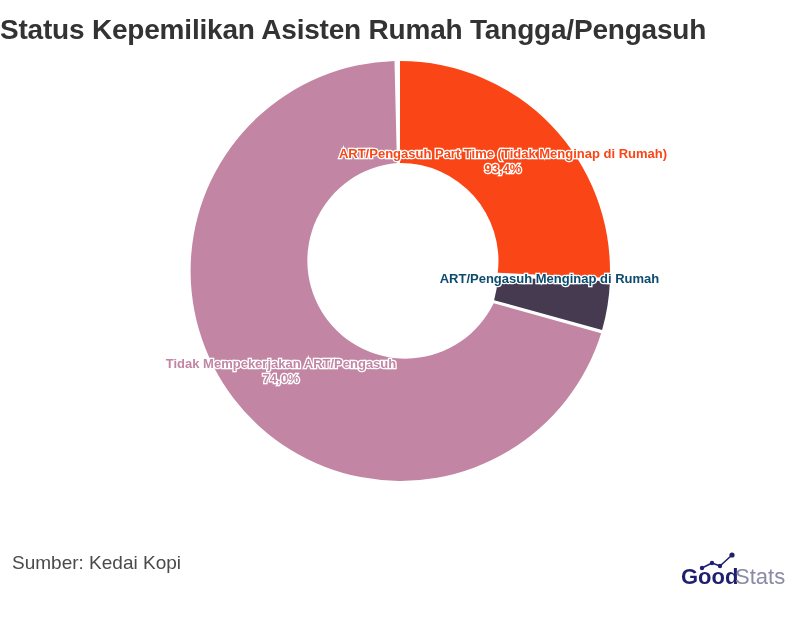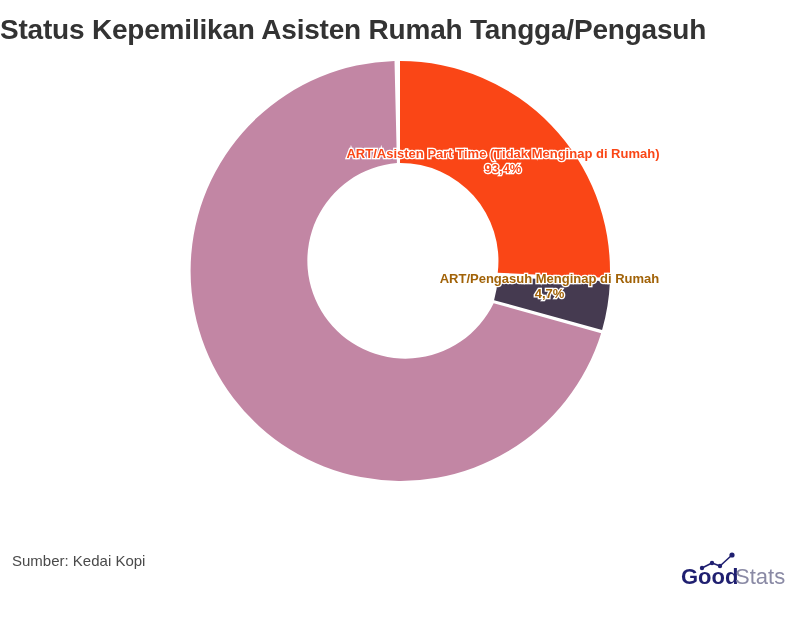--- a/index.html
+++ b/index.html
@@ -79,21 +79,21 @@
     top: 356px;
     width: 242px;
     color: #c286a4;
   }
 
   
   #source-note {
     position: absolute;
     left: 12px;
     top: 552px;
-    font-size: 15px;
+    font-size: 19px;
     color: #4a4a4a;
     white-space: nowrap;
   }
 
   #brand-logo {
     position: absolute;
     left: 660px;
     top: 534px;
     width: 135px;
     height: 70px;
@@ -126,29 +126,32 @@
              Z" fill="#453a50"></path>
 
     <path d="M 601.14 333.21
              A 210 210 0 1 1 394.50 61.01
              L 396.93 163.00
              A 98 98 0 1 0 493.65 303.16
              Z" fill="#c286a4"></path>
   </svg>
 
   <div class="slice-label" id="label-parttime" style="color: rgb(250, 70, 22);">
-    <span class="lbl-name">ART/Asisten Part Time (Tidak Menginap di Rumah)</span>
+    <span class="lbl-name">ART/Pengasuh Part Time (Tidak Menginap di Rumah)</span>
     <span class="lbl-pct">93,4%</span>
   </div>
 
-  <div class="slice-label" id="label-menginap" style="color: #a16207;">
+  <div class="slice-label" id="label-menginap" style="color: #0c4a6e;">
     <span class="lbl-name">ART/Pengasuh Menginap di Rumah</span>
-    <span class="lbl-pct">4,7%</span>
   </div>
 
+  <div class="slice-label" id="label-tidak" style="color: rgb(194, 134, 164);">
+    <span class="lbl-name">Tidak Mempekerjakan ART/Pengasuh</span>
+    <span class="lbl-pct">74,0%</span>
+  </div>
 
 </div>
 
 <div id="source-note">Sumber: Kedai Kopi</div>
 
 <div id="brand-logo">
   <svg width="135" height="70" viewBox="0 0 135 70">
 
     <g>
       <polyline points="42,34 52,29 60,32 72,21" fill="none" stroke="#1f1f70" stroke-width="1.6" stroke-linecap="round" stroke-linejoin="round"></polyline>

